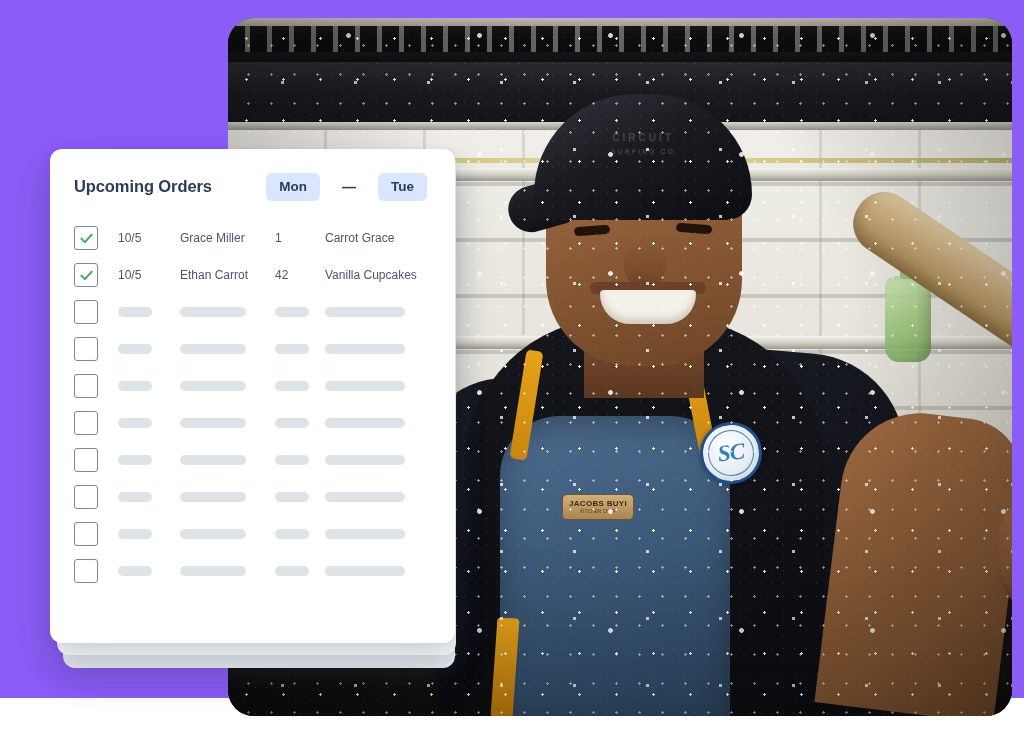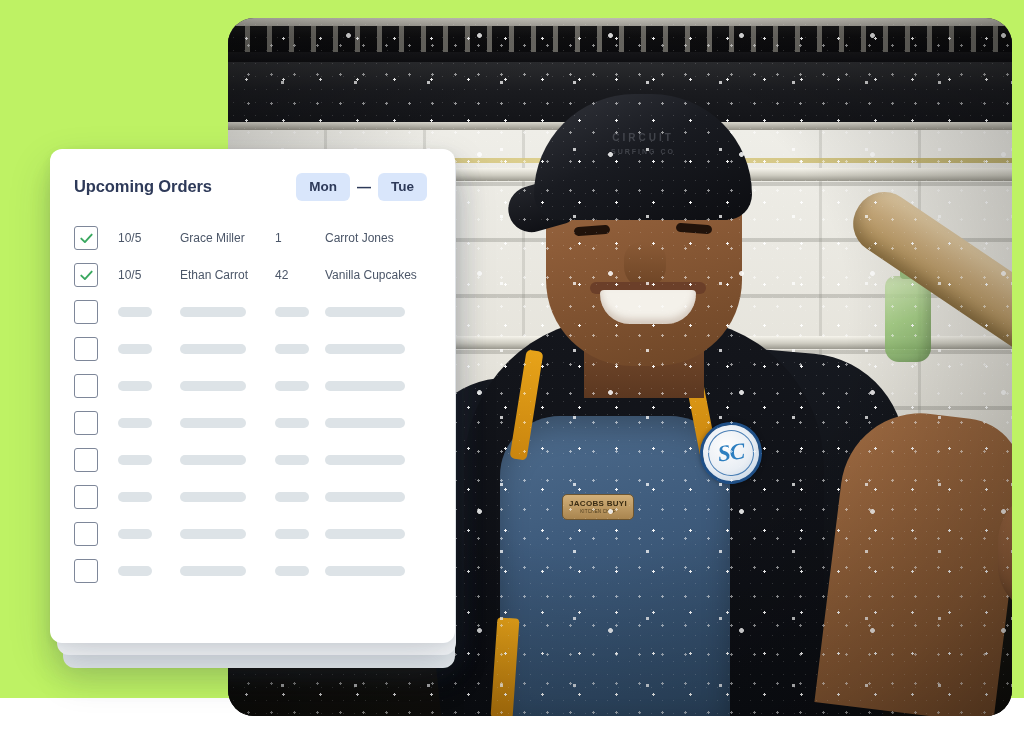--- a/index.html
+++ b/index.html
@@ -10,21 +10,21 @@
     height: 733px;
     overflow: hidden;
     background: #ffffff;
     font-family: "Liberation Sans", sans-serif;
   }
 
   #stage {
     position: relative;
     width: 1024px;
     height: 698px;
-    background: #bef264;
+    background: #8b5cf6;
     padding-left: 8px;
   }
 
   
   .photo-frame {
     position: absolute;
     left: 228px;
     top: 18px;
     width: 784px;
     height: 698px;
@@ -347,21 +347,21 @@
   .card-title {
     font-size: 16.5px;
     font-weight: 700;
     color: #2e3a59;
     letter-spacing: -.1px;
   }
 
   .range {
     display: flex;
     align-items: center;
-    gap: 7px;
+    gap: 22px;
   }
   .range-pill {
     background: #d9e6fb;
     color: #2e3a59;
     font-size: 13.5px;
     font-weight: 700;
     padding: 7px 13px;
     border-radius: 6px;
     line-height: 1;
   }
@@ -503,21 +503,21 @@
     <div class="rows" id="rows">
         <div class="row">
           <div class="checkbox">
             <svg width="15" height="15" viewBox="0 0 15 15" aria-hidden="true">
               <path d="M2.3 7.6 L5.9 11.1 L12.7 3.6" fill="none" stroke="#3aa860" stroke-width="1.9" stroke-linecap="round" stroke-linejoin="round"></path>
             </svg>
           </div>
           <div class="cell c-date">10/5</div>
           <div class="cell c-name">Grace Miller</div>
           <div class="cell c-qty">1</div>
-          <div class="cell c-item">Carrot Jones</div>
+          <div class="cell c-item">Carrot Grace</div>
         </div>
         <div class="row">
           <div class="checkbox">
             <svg width="15" height="15" viewBox="0 0 15 15" aria-hidden="true">
               <path d="M2.3 7.6 L5.9 11.1 L12.7 3.6" fill="none" stroke="#3aa860" stroke-width="1.9" stroke-linecap="round" stroke-linejoin="round"></path>
             </svg>
           </div>
           <div class="cell c-date">10/5</div>
           <div class="cell c-name">Ethan Carrot</div>
           <div class="cell c-qty">42</div>

